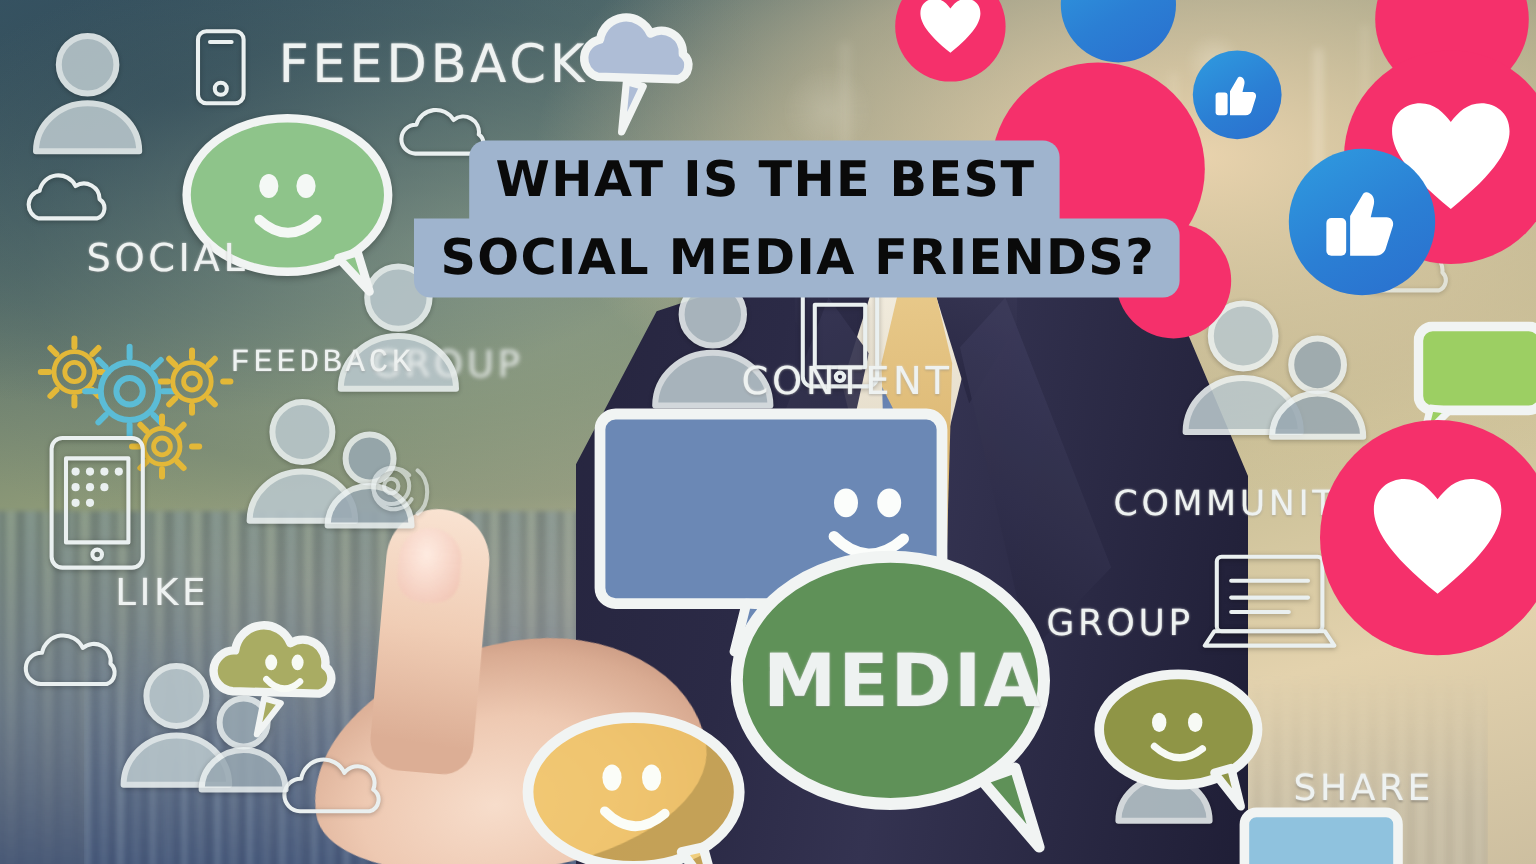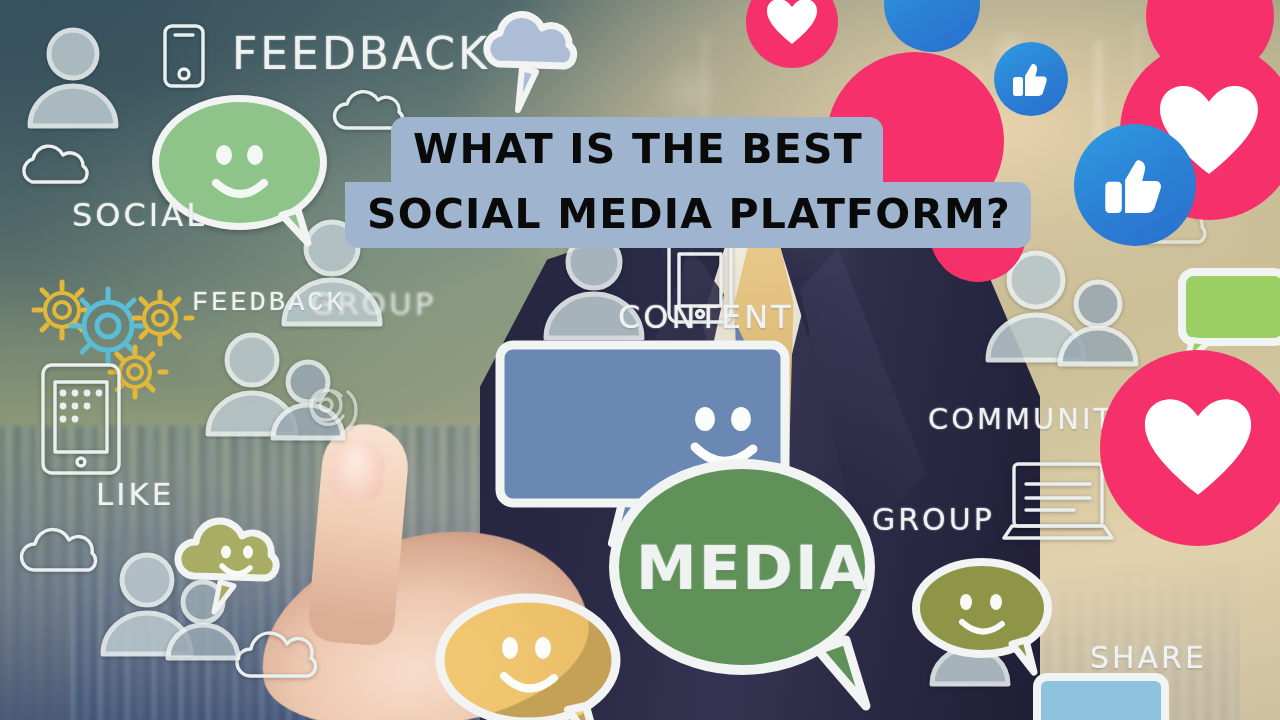--- a/index.html
+++ b/index.html
@@ -401,21 +401,21 @@
   </div>
 
   <span class="chalk" style="left:232px;top:28px;font-size:44px;">FEEDBACK</span>
   <span class="chalk" style="left:72px;top:196px;font-size:32px;">SOCIAL</span>
   <span class="chalk" style="left:192px;top:288px;font-size:27px;font-family:Liberation Mono, monospace;">FEEDBACK</span>
   <span class="chalk chalk-blur" style="left:310px;top:286px;font-size:31px;">GROUP</span>
   <span class="chalk" style="left:96px;top:476px;font-size:31px;">LIKE</span>
   <span class="chalk" style="left:618px;top:298px;font-size:32px;">CONTENT</span>
   <span class="chalk" style="left:928px;top:402px;font-size:29px;">COMMUNITY</span>
   <span class="chalk" style="left:872px;top:502px;font-size:30px;">GROUP</span>
-  <span class="chalk" style="left:1078px;top:640px;font-size:30px;margin-left:12px;">SHARE</span>
+  <span class="chalk" style="left:1078px;top:640px;font-size:30px;">SHARE</span>
 
   <div class="react pink" style="left:746px;top:-24px;width:92px;height:92px;">
     <svg width="52" height="48" viewBox="0 0 52 48">
         <path d="M26 46 C6 30 1 20 1 13 C1 5 7 1 13 1 C19 1 23 5 26 9 C29 5 33 1 39 1 C45 1 51 5 51 13 C51 20 46 30 26 46 Z" fill="#fff"></path>
       </svg>
   </div>
 
   <div class="react blue" style="left:884px;top:-44px;width:96px;height:96px;"></div>
 
   <div class="react pink" style="left:826px;top:52px;width:178px;height:178px;"></div>
@@ -445,16 +445,16 @@
   <div class="react pink" style="left:1100px;top:350px;width:196px;height:196px;">
     <svg width="112" height="102" viewBox="0 0 52 48">
         <path d="M26 46 C6 30 1 20 1 13 C1 5 7 1 13 1 C19 1 23 5 26 9 C29 5 33 1 39 1 C45 1 51 5 51 13 C51 20 46 30 26 46 Z" fill="#fff"></path>
       </svg>
   </div>
 
   <div class="react pink" style="left:930px;top:186px;width:96px;height:96px;z-index:5;"></div>
 
   <div class="headline" style="left:345px;top:117px;">
     <div class="hl-row hl-row1">WHAT IS THE BEST</div>
-    <div class="hl-row hl-row2">SOCIAL MEDIA PLATFORM?</div>
+    <div class="hl-row hl-row2">SOCIAL MEDIA FRIENDS?</div>
   </div>
 
 </div>
 
 </body></html>

